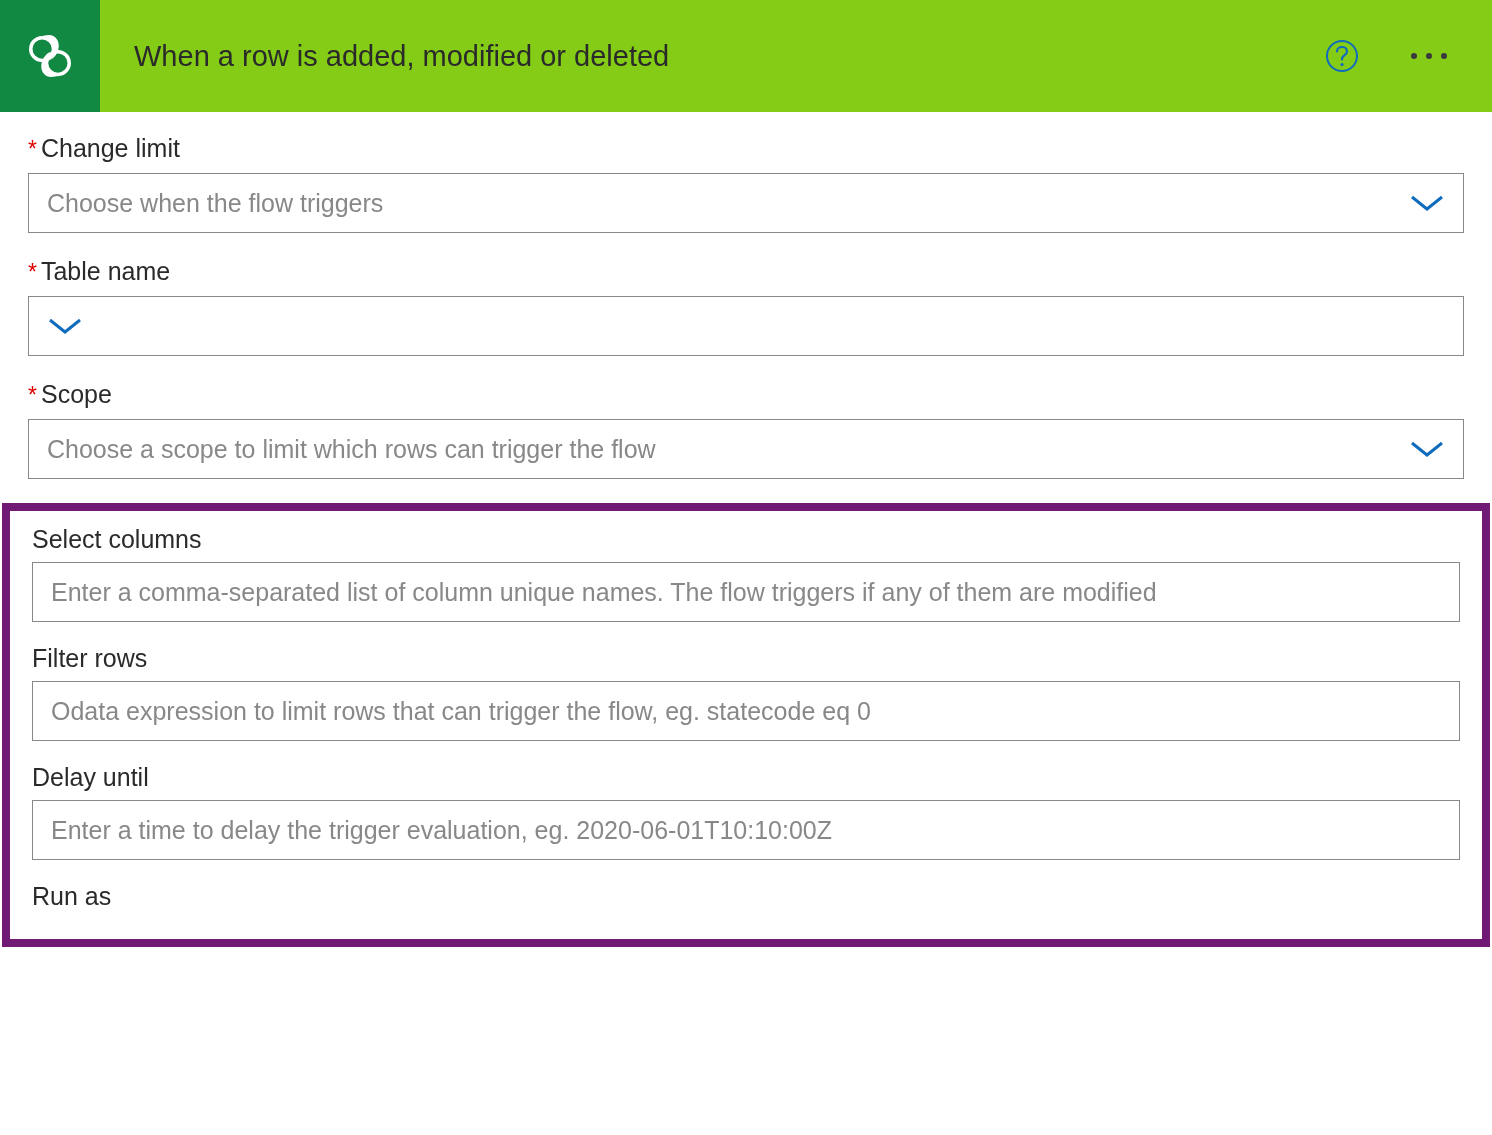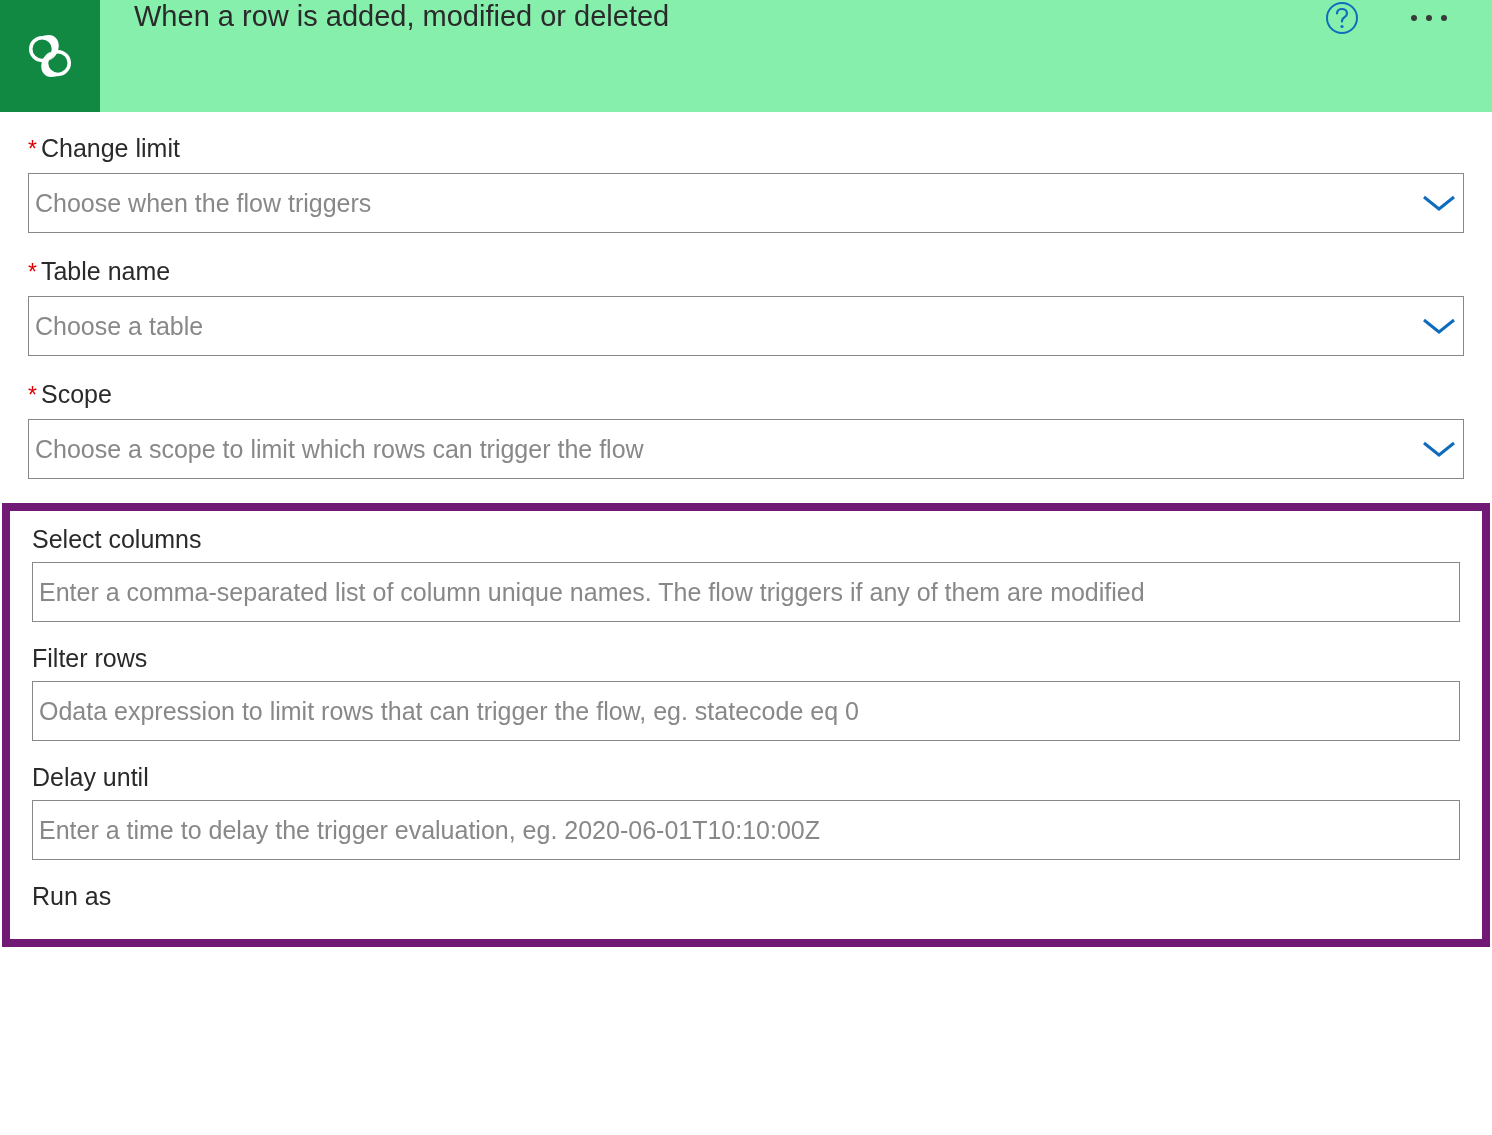--- a/index.html
+++ b/index.html
@@ -6,22 +6,23 @@
       box-sizing: border-box;
       margin: 0;
       padding: 0;
     }
     body {
       font-family: "Segoe UI", -apple-system, BlinkMacSystemFont, sans-serif;
       background: #ffffff;
       width: 1492px;
     }
     .header {
-      background: #86efac;
-      display: flex;
+      background: #84cc16;
+      display: flex;
+      align-items: center;
       height: 112px;
       position: relative;
     }
     .icon-box {
       width: 100px;
       height: 112px;
       background: #118942;
       display: flex;
       align-items: center;
       justify-content: center;
@@ -82,21 +83,21 @@
     .req {
       color: #e00000;
       margin-right: 4px;
       font-size: 23px;
     }
     .select-wrap, .input-wrap {
       border: 1px solid #888888;
       height: 60px;
       display: flex;
       align-items: center;
-      padding: 0 6px;
+      padding: 0 18px;
       position: relative;
     }
     .select-placeholder, .input-placeholder {
       font-size: 25px;
       color: #888888;
       flex-grow: 1;
     }
     .chevron {
       width: 36px;
       height: 20px;
@@ -163,21 +164,20 @@
       </div>
     </div>
   </div>
 
   <div class="field">
     <div class="field-label">
       <span class="req">*</span>
       <span>Table name</span>
     </div>
     <div class="select-wrap">
-      <div class="select-placeholder">Choose a table</div>
       <div class="chevron">
         <svg width="34" height="18" viewBox="0 0 34 18">
             <path fill="none" stroke="#0f6cbd" stroke-width="3" d="M 2 3 L 17 15 L 32 3"></path>
           </svg>
       </div>
     </div>
   </div>
 
   <div class="field">
     <div class="field-label">

